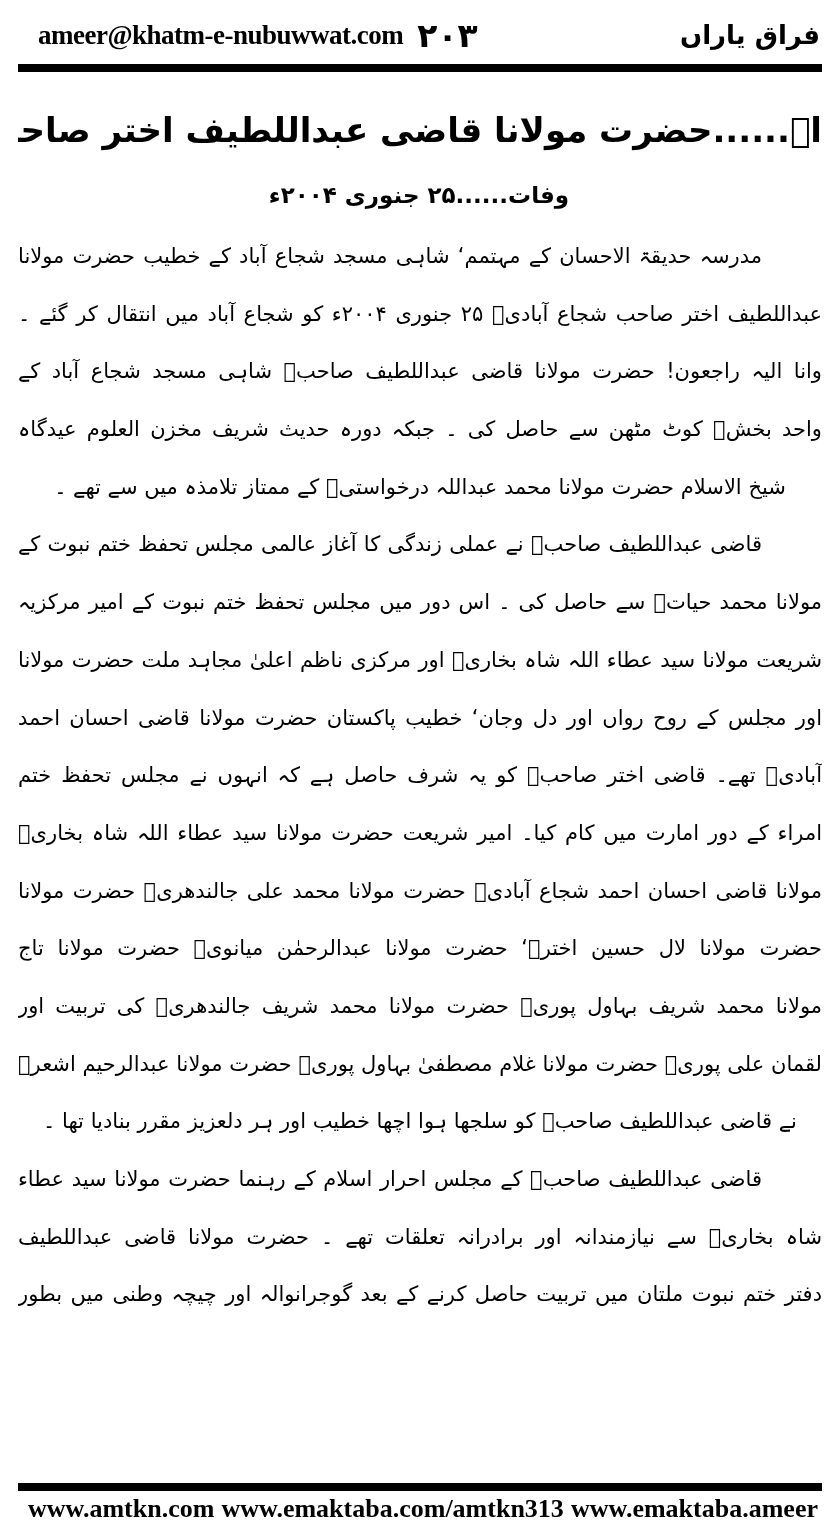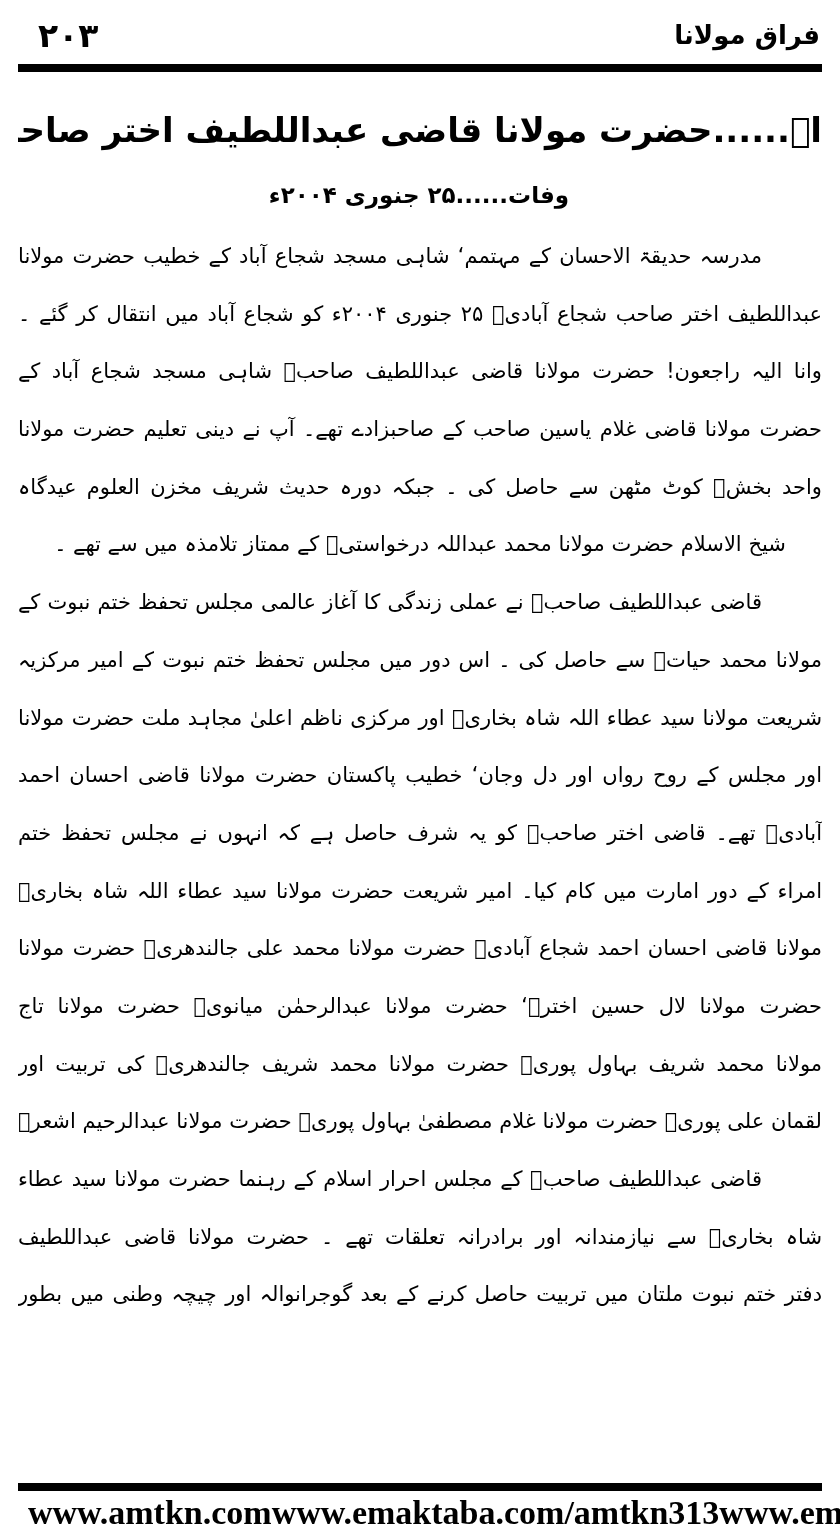--- a/index.html
+++ b/index.html
@@ -93,57 +93,58 @@
   }
   
   .footer-links {
     position: absolute;
     top: 1494px; left: 28px; right: 22px;
     display: flex;
     align-items: center;
     justify-content: space-between;
     font-family: "Liberation Serif", serif;
     font-weight: bold;
-    font-size: 34px;
+    font-size: 26px;
   }
 </style>
 </head>
 <body>
 
 <div class="page">
 
   <div class="header">
     <div class="header-left">
+      <span class="email">ameer@khatm-e-nubuwwat.com</span>
       <span class="page-number">۲۰۳</span>
     </div>
-    <div class="book-title">فراق مولانا</div>
+    <div class="book-title">فراق یاراں</div>
   </div>
 
   <div class="rule rule-top"></div>
 
   <div class="title">اے......حضرت مولانا قاضی عبداللطیف اختر صاحبؒ</div>
   <div class="subtitle">وفات......۲۵ جنوری ۲۰۰۴ء</div>
 
   <div class="body-text">
     <div class="line indent">مدرسہ حدیقۃ الاحسان کے مہتمم‘ شاہی مسجد شجاع آباد کے خطیب حضرت مولانا قاضی</div>
     <div class="line">عبداللطیف اختر صاحب شجاع آبادیؒ ۲۵ جنوری ۲۰۰۴ء کو شجاع آباد میں انتقال کر گئے ۔ انــا للہ</div>
     <div class="line">وانا الیہ راجعون! حضرت مولانا قاضی عبداللطیف صاحبؒ شاہی مسجد شجاع آباد کے خطیب</div>
-    <div class="line">حضرت مولانا قاضی غلام یاسین صاحب کے صاحبزادے تھے۔ آپ نے دینی تعلیم حضرت مولانا</div>
     <div class="line">واحد بخشؒ کوٹ مٹھن سے حاصل کی ۔ جبکہ دورہ حدیث شریف مخزن العلوم عیدگاہ خانپور سے کیا۔ وہ</div>
     <div class="line end">شیخ الاسلام حضرت مولانا محمد عبداللہ درخواستیؒ کے ممتاز تلامذہ میں سے تھے ۔</div>
     <div class="line indent">قاضی عبداللطیف صاحبؒ نے عملی زندگی کا آغاز عالمی مجلس تحفظ ختم نبوت کے پلیٹ</div>
     <div class="line">مولانا محمد حیاتؒ سے حاصل کی ۔ اس دور میں مجلس تحفظ ختم نبوت کے امیر مرکزیہ حضرت امیر</div>
     <div class="line">شریعت مولانا سید عطاء اللہ شاہ بخاریؒ اور مرکزی ناظم اعلیٰ مجاہد ملت حضرت مولانا محمد علی جالندھریؒ</div>
     <div class="line">اور مجلس کے روح رواں اور دل وجان‘ خطیب پاکستان حضرت مولانا قاضی احسان احمد شجاع</div>
     <div class="line">آبادیؒ تھے۔ قاضی اختر صاحبؒ کو یہ شرف حاصل ہے کہ انہوں نے مجلس تحفظ ختم نبوت کے تین</div>
     <div class="line">امراء کے دور امارت میں کام کیا۔ امیر شریعت حضرت مولانا سید عطاء اللہ شاہ بخاریؒ حضرت</div>
     <div class="line">مولانا قاضی احسان احمد شجاع آبادیؒ حضرت مولانا محمد علی جالندھریؒ حضرت مولانا محمد حیاتؒ</div>
     <div class="line">حضرت مولانا لال حسین اخترؒ‘ حضرت مولانا عبدالرحمٰن میانویؒ حضرت مولانا تاج محمودؒ حضرت</div>
     <div class="line">مولانا محمد شریف بہاول پوریؒ حضرت مولانا محمد شریف جالندھریؒ کی تربیت اور حضرت مولانا محمد</div>
     <div class="line">لقمان علی پوریؒ حضرت مولانا غلام مصطفیٰ بہاول پوریؒ حضرت مولانا عبدالرحیم اشعرؒ کی رفاقت</div>
+    <div class="line end">نے قاضی عبداللطیف صاحبؒ کو سلجھا ہوا اچھا خطیب اور ہر دلعزیز مقرر بنادیا تھا ۔</div>
     <div class="line indent">قاضی عبداللطیف صاحبؒ کے مجلس احرار اسلام کے رہنما حضرت مولانا سید عطاء المنعم</div>
     <div class="line">شاہ بخاریؒ سے نیازمندانہ اور برادرانہ تعلقات تھے ۔ حضرت مولانا قاضی عبداللطیف صاحبؒ نے</div>
     <div class="line">دفتر ختم نبوت ملتان میں تربیت حاصل کرنے کے بعد گوجرانوالہ اور چیچہ وطنی میں بطور مبلغ خدمات</div>
   </div>
 
   <div class="rule rule-bottom"></div>
 
   <div class="footer-links">
     <span>www.amtkn.com</span>
     <span>www.emaktaba.com/amtkn313</span>

